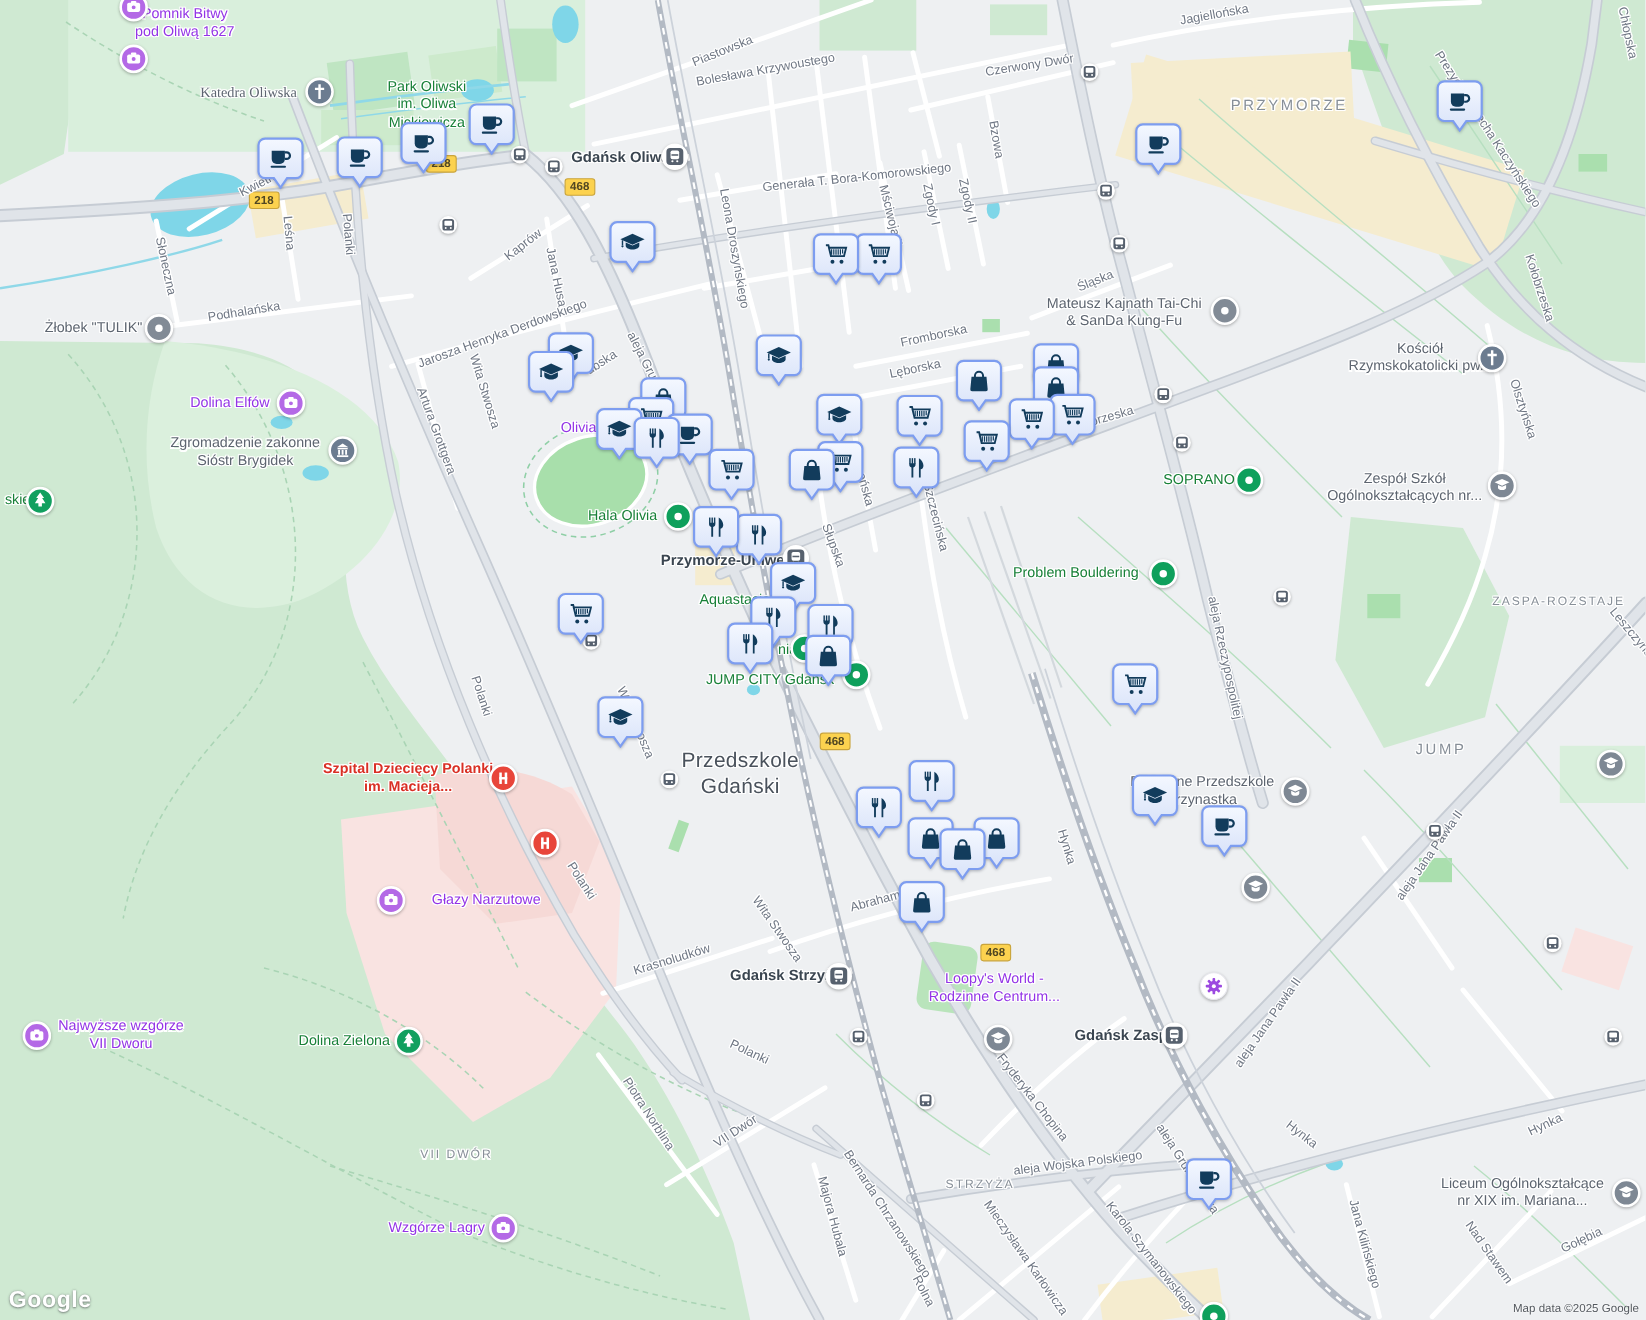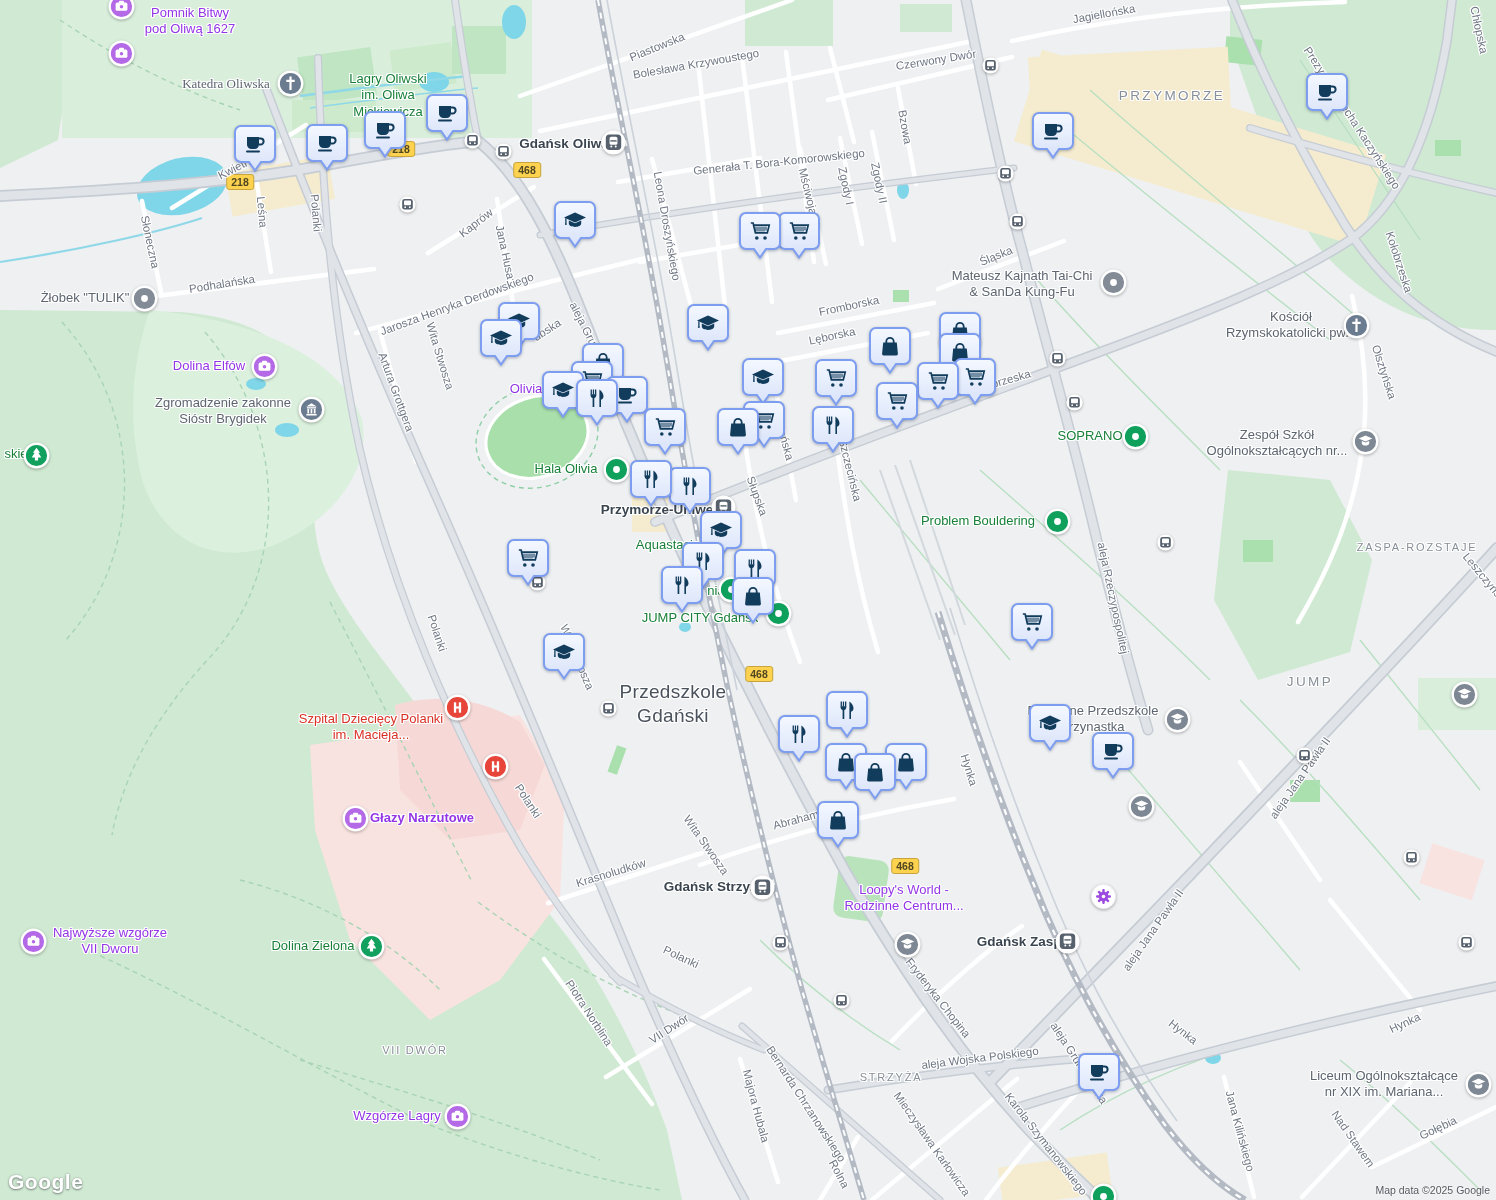--- a/index.html
+++ b/index.html
@@ -7,21 +7,21 @@
        font-family:"Liberation Sans","DejaVu Sans",sans-serif;}
   #areas,#roads{position:absolute;left:0;top:0;}
   .layer{position:absolute;left:0;top:0;width:100%;height:100%;}
   .lbl{position:absolute;white-space:pre;text-align:center;line-height:1.25;
        text-shadow:1px 1px 0 #fff,-1px -1px 0 #fff,1px -1px 0 #fff,-1px 1px 0 #fff,0 1px 0 #fff,0 -1px 0 #fff,1px 0 0 #fff,-1px 0 0 #fff;}
   .street-label{font-size:11.5px;color:#6f7784;}
   .district-label{color:#878f98;font-weight:500;letter-spacing:2.4px;font-size:13.5px;}
   .district-label.sm{font-size:11px;letter-spacing:1.8px;}
   .poi-green{color:#188038;font-size:13px;font-weight:500;}
   .poi-purple{color:#9334e6;font-size:13px;font-weight:500;}
-  .poi-red{color:#d93025;font-size:13px;font-weight:400;margin-top:20px;}
+  .poi-red{color:#d93025;font-size:13px;font-weight:700;}
   .poi-gray{color:#5d6570;font-size:13px;font-weight:500;}
   .poi-transit{color:#3a4550;font-size:13.5px;font-weight:600;}
   .poi-campus{color:#4a525c;font-size:19px;font-weight:500;letter-spacing:.3px;}
   .shield{position:absolute;transform:translate(-50%,-50%);background:#fcd24f;border:1px solid #c9a43c;
           border-radius:3px;padding:0 4px;font-size:10.5px;font-weight:700;color:#514722;line-height:14px;}
   .marker{position:absolute;width:44px;height:48px;}
   .marker svg{display:block;filter:drop-shadow(0 1px 1.5px rgba(40,50,70,.35));}
   .pin-body{fill:url(#pingrad);stroke:#7d9df0;stroke-width:2;}
   .circle-icon{position:absolute;}
   .circle-icon svg{display:block;filter:drop-shadow(0 1px 1.5px rgba(0,0,0,.3));}
@@ -316,33 +316,33 @@
       <div class="lbl street-label" style="left: 1153px; top: 930px; position: absolute; transform: translate(-50%, -50%) rotate(-55deg);">aleja Jana Pawła II</div>
       <div class="lbl street-label" style="left: 1353px; top: 1139px; position: absolute; transform: translate(-50%, -50%) rotate(55deg);">Nad Stawem</div>
       <div class="lbl street-label" style="left: 1240px; top: 1131px; position: absolute; transform: translate(-50%, -50%) rotate(75deg);">Jana Kilińskiego</div>
       <div class="lbl street-label" style="left: 1438px; top: 1128px; position: absolute; transform: translate(-50%, -50%) rotate(-25deg);">Gołębia</div>
       <div class="lbl street-label" style="left: 1489px; top: 583px; position: absolute; transform: translate(-50%, -50%) rotate(50deg);">Leszczyńskich</div>
       <div class="lbl district-label" style="left: 1172px; top: 96px; position: absolute; transform: translate(-50%, -50%);">PRZYMORZE</div>
       <div class="lbl district-label" style="left: 1310px; top: 682px; position: absolute; transform: translate(-50%, -50%);">JUMP</div>
       <div class="lbl district-label sm" style="left: 1417px; top: 548px; position: absolute; transform: translate(-50%, -50%);">ZASPA-ROZSTAJE</div>
       <div class="lbl district-label sm" style="left: 415px; top: 1051px; position: absolute; transform: translate(-50%, -50%);">VII DWÓR</div>
       <div class="lbl district-label sm" style="left: 891px; top: 1078px; position: absolute; transform: translate(-50%, -50%);">STRZYŻA</div>
-      <div class="lbl poi-green" style="left: 388px; top: 95px; position: absolute; transform: translate(-50%, -50%);"><div>Lagry Oliwski</div><div>im. Oliwa</div><div>Mickiewicza</div></div>
+      <div class="lbl poi-green" style="left: 388px; top: 95px; position: absolute; transform: translate(-50%, -50%);"><div>Park Oliwski</div><div>im. Oliwa</div><div>Mickiewicza</div></div>
       <div class="lbl poi-green" style="left: 566px; top: 469px; position: absolute; transform: translate(-50%, -50%);"><div>Hala Olivia</div></div>
       <div class="lbl poi-green" style="left: 668px; top: 545px; position: absolute; transform: translate(-50%, -50%);"><div>Aquastacja</div></div>
       <div class="lbl poi-green" style="left: 716px; top: 591px; position: absolute; transform: translate(-50%, -50%);"><div>nia</div></div>
       <div class="lbl poi-green" style="left: 700px; top: 618px; position: absolute; transform: translate(-50%, -50%);"><div>JUMP CITY Gdańsk</div></div>
       <div class="lbl poi-green" style="left: 1090px; top: 436px; position: absolute; transform: translate(-50%, -50%);"><div>SOPRANO</div></div>
       <div class="lbl poi-green" style="left: 978px; top: 521px; position: absolute; transform: translate(-50%, -50%);"><div>Problem Bouldering</div></div>
       <div class="lbl poi-green" style="left: 313px; top: 946px; position: absolute; transform: translate(-50%, -50%);"><div>Dolina Zielona</div></div>
       <div class="lbl poi-green" style="left: 16px; top: 454px; position: absolute; transform: translate(-50%, -50%);"><div>skie</div></div>
-      <div class="lbl poi-purple" style="left: 190px; top: 21px; position: absolute; transform: translate(-50%, -50%);"><div>Pomnik Bitwy</div><div>pod Oliwą 1627</div></div>
+      <div class="lbl poi-purple" style="left: 168px; top: 21px; position: absolute; transform: translate(-50%, -50%);"><div>Pomnik Bitwy</div><div>pod Oliwą 1627</div></div>
       <div class="lbl poi-purple" style="left: 209px; top: 366px; position: absolute; transform: translate(-50%, -50%);"><div>Dolina Elfów</div></div>
       <div class="lbl poi-purple" style="left: 526px; top: 389px; position: absolute; transform: translate(-50%, -50%);"><div>Olivia</div></div>
-      <div class="lbl poi-purple" style="left: 422px; top: 818px; position: absolute; transform: translate(-50%, -50%); font-weight: bold;"><div>Głazy Narzutowe</div></div>
+      <div class="lbl poi-purple" style="left: 442px; top: 818px; position: absolute; transform: translate(-50%, -50%);"><div>Głazy Narzutowe</div></div>
       <div class="lbl poi-purple" style="left: 110px; top: 941px; position: absolute; transform: translate(-50%, -50%);"><div>Najwyższe wzgórze</div><div>VII Dworu</div></div>
       <div class="lbl poi-purple" style="left: 397px; top: 1116px; position: absolute; transform: translate(-50%, -50%);"><div>Wzgórze Lagry</div></div>
       <div class="lbl poi-purple" style="left: 904px; top: 898px; position: absolute; transform: translate(-50%, -50%);"><div>Loopy's World -</div><div>Rodzinne Centrum...</div></div>
       <div class="lbl poi-red" style="left: 371px; top: 707px; position: absolute; transform: translate(-50%, -50%);"><div>Szpital Dziecięcy Polanki</div><div>im. Macieja...</div></div>
       <div class="lbl poi-gray" style="left: 226px; top: 84px; position: absolute; transform: translate(-50%, -50%); font-family: Liberation Serif, serif;"><div>Katedra Oliwska</div></div>
       <div class="lbl poi-gray" style="left: 85px; top: 298px; position: absolute; transform: translate(-50%, -50%);"><div>Żłobek "TULIK"</div></div>
       <div class="lbl poi-gray" style="left: 223px; top: 411px; position: absolute; transform: translate(-50%, -50%);"><div>Zgromadzenie zakonne</div><div>Sióstr Brygidek</div></div>
       <div class="lbl poi-gray" style="left: 1022px; top: 284px; position: absolute; transform: translate(-50%, -50%);"><div>Mateusz Kajnath Tai-Chi</div><div>&amp; SanDa Kung-Fu</div></div>
       <div class="lbl poi-gray" style="left: 1291px; top: 325px; position: absolute; transform: translate(-50%, -50%);"><div>Kościół</div><div>Rzymskokatolicki pw...</div></div>
       <div class="lbl poi-gray" style="left: 1277px; top: 443px; position: absolute; transform: translate(-50%, -50%);"><div>Zespół Szkół</div><div>Ogólnokształcących nr...</div></div>

